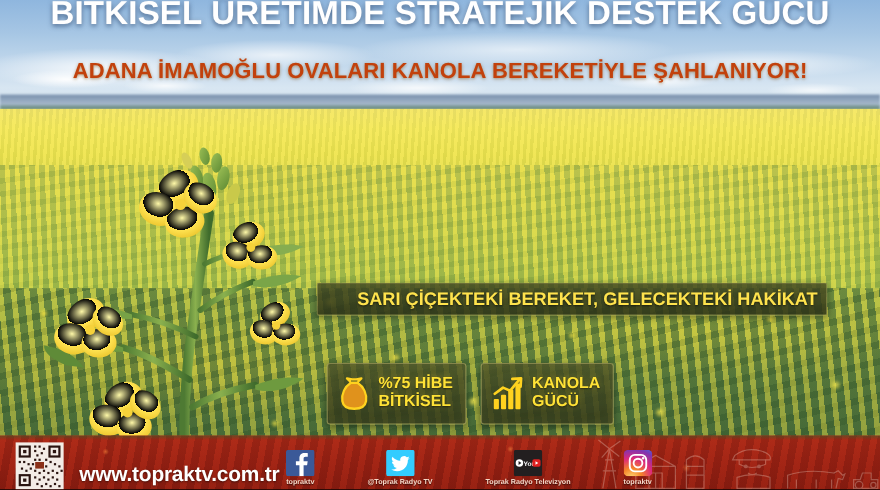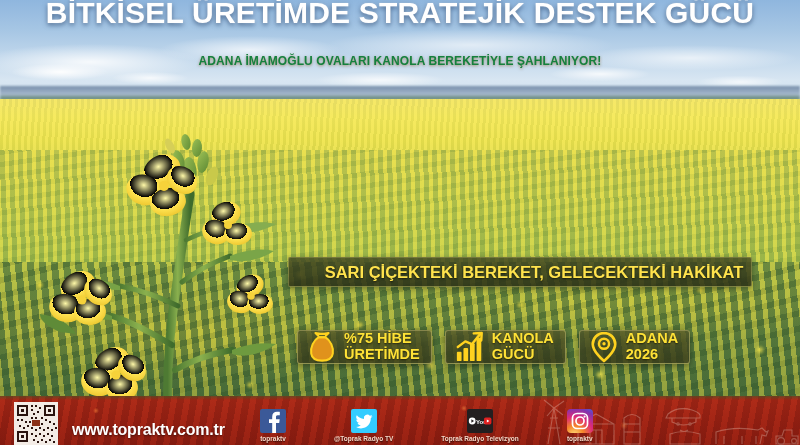--- a/index.html
+++ b/index.html
@@ -88,22 +88,22 @@
     position:absolute; left:0; top:-4px; width:800px;
     text-align:center;
     font-size:30px; font-weight:bold; letter-spacing:.2px;
     color:#ffffff;
     text-shadow:0 2px 5px rgba(40,70,110,.75), 0 0 2px rgba(255,255,255,.5);
     white-space:nowrap;
   }
   .subhead {
     position:absolute; left:0; top:54px; width:800px;
     text-align:center;
-    font-size:12px; font-weight:bold; letter-spacing:.1px;
-    color:#15803d;
+    font-size:20px; font-weight:bold; letter-spacing:.1px;
+    color:#c2410c;
     text-shadow:0 1px 3px rgba(120,70,0,.55);
     white-space:nowrap;
   }
 
   .slogan-wrap {
     position:absolute; left:288px; top:257px; width:464px; height:30px;
     background:linear-gradient(180deg, rgba(64,70,34,.82), rgba(44,50,24,.88));
     border:1px solid rgba(225,220,120,.35);
     border-radius:2px;
     display:flex; align-items:center; justify-content:center;
@@ -111,21 +111,21 @@
     padding-left:28px;
   }
   .slogan {
     font-size:16.5px; font-weight:bold; color:#ffe34d; white-space:nowrap;
     text-shadow:0 1px 2px rgba(0,0,0,.6);
   }
 
   
   .badges { position:absolute; left:297px; top:330px; display:flex; gap:13px; }
   .badge {
-    height:34px;
+    height:56px;
     background:linear-gradient(180deg, rgba(72,78,38,.80), rgba(48,54,26,.86));
     border:1px solid rgba(230,220,130,.45);
     border-radius:3px;
     display:flex; align-items:center; gap:7px;
     padding:0 11px 0 9px;
     box-shadow:0 2px 6px rgba(0,0,0,.4), inset 0 0 12px rgba(255,235,120,.07);
   }
   .badge-ico { width:30px; height:32px; flex:0 0 auto; display:block; }
   .badge-txt {
     font-size:14.5px; font-weight:bold; color:#ffe236; line-height:1.08;
@@ -150,21 +150,21 @@
     position:absolute; left:0; top:0; width:800px; height:4px;
     background:linear-gradient(180deg, rgba(60,90,40,.55), rgba(150,40,20,0));
   }
   .farmart {
     position:absolute; right:0; top:2px; width:280px; height:47px;
     opacity:.30;
   }
   .qr { position:absolute; left:14px; top:402px; width:44px; height:43px; }
   .site {
     position:absolute; left:72px; top:421px;
-    font-size:16px; font-weight:bold; color:#ffffff; letter-spacing:-.2px;
+    font-size:19px; font-weight:bold; color:#ffffff; letter-spacing:-.2px;
     text-shadow:0 1px 2px rgba(0,0,0,.5);
     white-space:nowrap;
   }
   .socials { position:absolute; left:260px; top:409px; display:flex; gap:48px; align-items:flex-start; }
   .soc { display:flex; flex-direction:column; align-items:center; width:auto; }
   .soc-ico { width:26px; height:24px; display:block; }
   .soc-lab {
     margin-top:2px; font-size:6.5px; font-weight:bold; color:#f7d8c8;
     white-space:nowrap; text-shadow:0 1px 1px rgba(0,0,0,.6);
   }
@@ -277,50 +277,39 @@
   <div class="badges">
 
     <div class="badge">
       <svg class="badge-ico" viewBox="0 0 32 34">
         <path d="M12 5 L9 2 L14 3 L18 3 L23 2 L20 5" fill="none" stroke="#ffd21f" stroke-width="2.2" stroke-linejoin="round" stroke-linecap="round"></path>
         <path d="M12.5 6.5 C7 10 3.5 17 4.5 24 C5.2 29 9.5 31.5 16 31.5 C22.5 31.5 26.8 29 27.5 24 C28.5 17 25 10 19.5 6.5 Z" fill="#e0921c" stroke="#ffd21f" stroke-width="2.2" stroke-linejoin="round"></path>
         <path d="M12.5 6.5 L19.5 6.5" stroke="#ffd21f" stroke-width="2.2" stroke-linecap="round"></path>
       </svg>
       <div class="badge-txt">
         <span>%75 HİBE</span>
-        <span>ÜRETİMDE</span>
+        <span>BİTKİSEL</span>
       </div>
     </div>
 
     <div class="badge">
       <svg class="badge-ico" viewBox="0 0 32 34">
         <rect x="2" y="22" width="5" height="10" rx="1" fill="#ffd21f"></rect>
         <rect x="9" y="18" width="5" height="14" rx="1" fill="#ffd21f"></rect>
         <rect x="16" y="13" width="5" height="19" rx="1" fill="#ffd21f"></rect>
         <rect x="23" y="7" width="5" height="25" rx="1" fill="#ffd21f"></rect>
         <path d="M3 17 L11 11 L18 14 L27 3" fill="none" stroke="#ffd21f" stroke-width="2.6" stroke-linecap="round" stroke-linejoin="round"></path>
         <path d="M20 2.5 L28.5 2 L28 10" fill="none" stroke="#ffd21f" stroke-width="2.6" stroke-linecap="round" stroke-linejoin="round"></path>
       </svg>
       <div class="badge-txt">
         <span>KANOLA</span>
         <span>GÜCÜ</span>
       </div>
     </div>
 
-    <div class="badge">
-      <svg class="badge-ico" viewBox="0 0 32 34">
-        <path d="M16 2 C9.4 2 4 7.4 4 14 C4 22 16 32 16 32 C16 32 28 22 28 14 C28 7.4 22.6 2 16 2 Z" fill="none" stroke="#ffd21f" stroke-width="2.8" stroke-linejoin="round"></path>
-        <circle cx="16" cy="13.5" r="5.4" fill="none" stroke="#ffd21f" stroke-width="2.6"></circle>
-        <circle cx="16" cy="13.5" r="1.8" fill="#ffd21f"></circle>
-      </svg>
-      <div class="badge-txt">
-        <span>ADANA</span>
-        <span>2026</span>
-      </div>
-    </div>
 
   </div>
 
   <div class="bottombar">
     <div class="bar-topedge"></div>
     <svg class="farmart" viewBox="0 0 280 47">
       <g fill="none" stroke="#f2ded0" stroke-width="1.1">
 
         <path d="M28 46 L34 10 L40 46 M28 30 L40 30 M30 20 L38 20"></path>
         <path d="M34 10 L24 2 M34 10 L44 3 M34 10 L27 18 M34 10 L43 17"></path>

